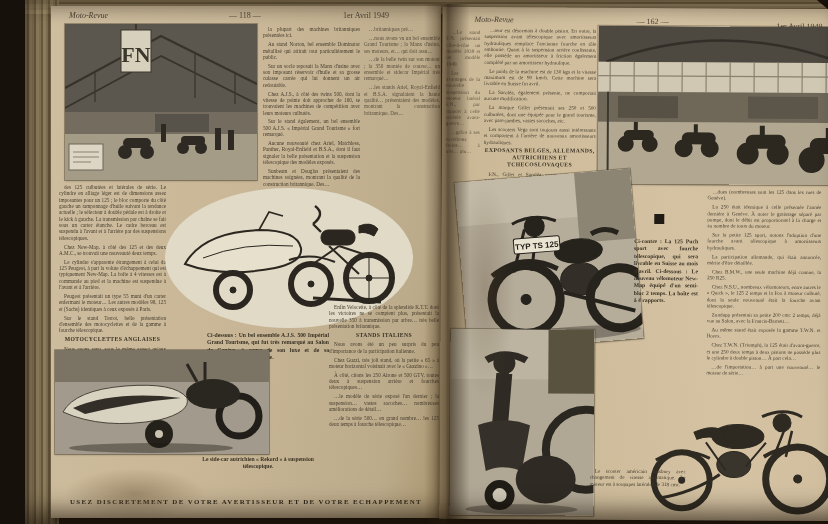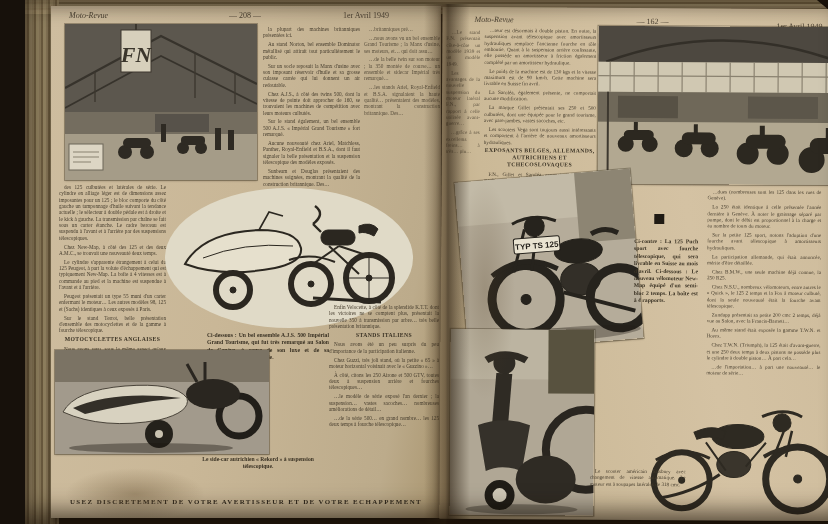--- a/index.html
+++ b/index.html
@@ -46,24 +46,24 @@
 </head>
 <body>
 
 <div class="scan">
   <div class="abs edge-top"></div>
   <div class="abs edge-left"></div>
   <div class="abs corner-tr"></div>
 
   <div class="abs page page-left">
     <span class="abs rh rh-title" style="left:18px;top:5px;">Moto-Revue</span>
-    <span class="abs rh" style="left:178px;top:5px;">— 208 —</span>
+    <span class="abs rh" style="left:178px;top:5px;">— 118 —</span>
     <span class="abs rh" style="left:292px;top:5px;">1er Avril 1949</span>
 
-    <div class="abs photo" style="left:14px;top:18px;width:192px;height:156px;font-style:italic;">
+    <div class="abs photo" style="left:14px;top:18px;width:192px;height:156px;">
       <svg width="192" height="156" viewBox="0 0 192 156">
         <rect width="192" height="156" fill="#8f897b"></rect>
         <rect width="192" height="88" fill="#5c574e"></rect>
         <path d="M0,64 L96,12 L192,60" stroke="#37332c" stroke-width="2.4" fill="none"></path>
         <path d="M0,84 L96,32 L192,80" stroke="#37332c" stroke-width="1.6" fill="none"></path>
         <path d="M30,48 v30 M130,30 v44 M170,50 v30" stroke="#3d382f" stroke-width="1.4"></path>
         <line x1="71" y1="0" x2="71" y2="8" stroke="#2e2a23" stroke-width="1.4"></line>
         <rect x="56" y="6" width="30" height="42" fill="#d7d0bc" stroke="#3c372e" stroke-width="1"></rect>
         <text x="71" y="38" font-size="22" font-weight="bold" font-family="Liberation Serif,serif" fill="#3b362c" text-anchor="middle">FN</text>
         <rect y="88" width="192" height="22" fill="#746d5f"></rect>

